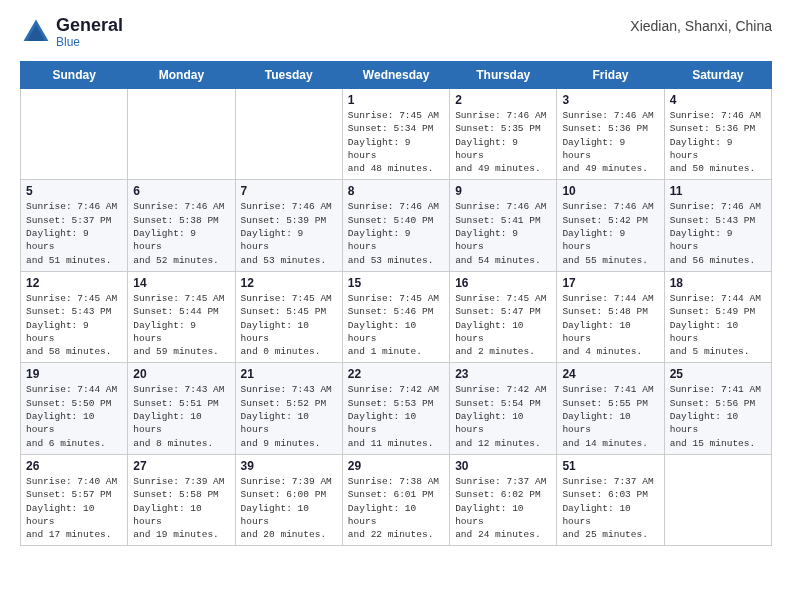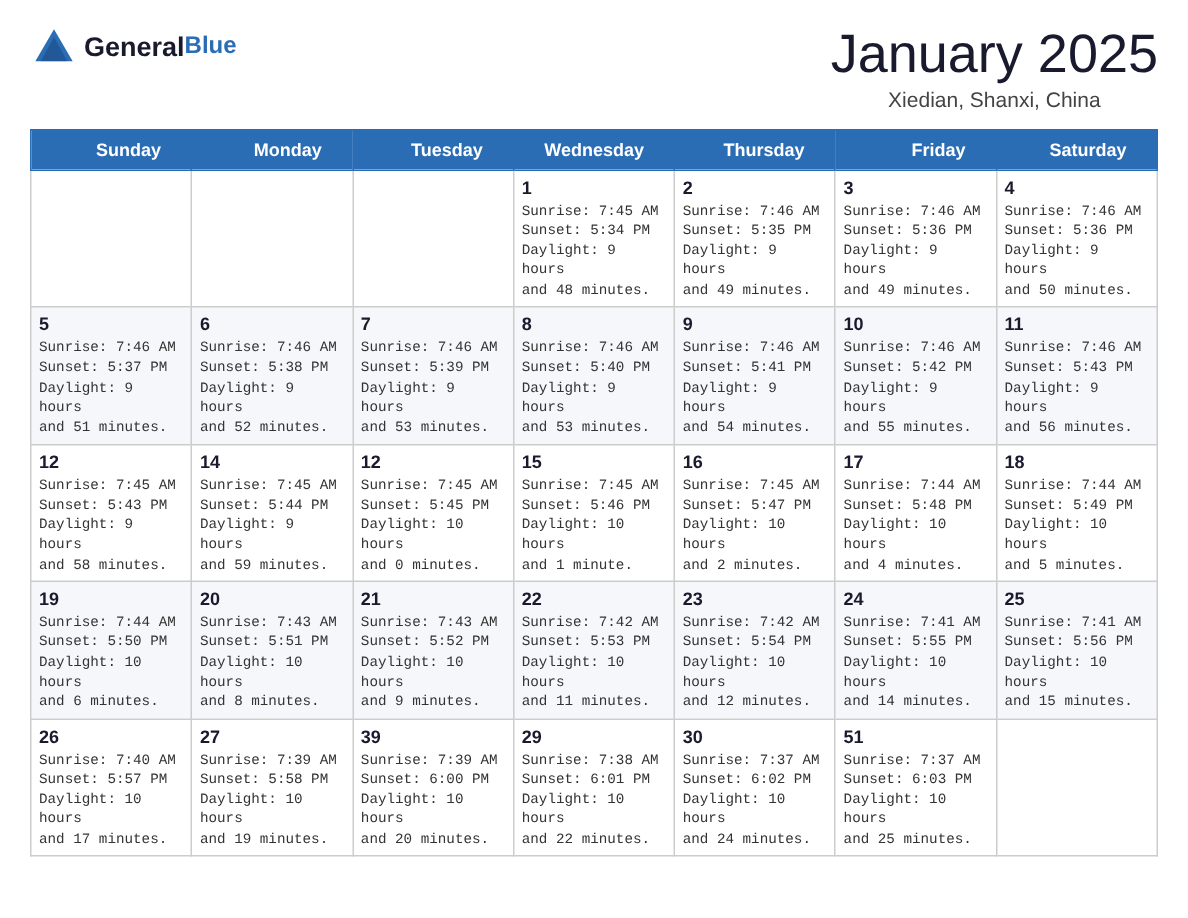--- a/index.html
+++ b/index.html
@@ -21,31 +21,31 @@
       justify-content: space-between;
       align-items: flex-start;
       margin-bottom: 12px;
     }
     .logo {
       display: flex;
       align-items: center;
     }
     .logo-text {
       display: flex;
-      flex-direction: row;
+      flex-direction: column;
       line-height: 1.1;
     }
     .logo-general {
       font-size: 18px;
       font-weight: bold;
       color: #1a1a2e;
     }
     .logo-blue {
-      font-size: 16px;
-      font-weight: bold;
+      font-size: 12px;
+      font-weight: normal;
       color: #2a6db5;
     }
     .logo-icon {
       width: 32px;
       height: 32px;
       margin-right: 4px;
     }
     .title-block {
       text-align: right;
     }
@@ -65,21 +65,21 @@
       width: 100%;
       border-collapse: collapse;
       table-layout: fixed;
     }
     .calendar thead tr th {
       background: #2a6db5;
       color: #fff;
       font-size: 12px;
       font-weight: bold;
       padding: 6px 20px;
-      text-align: right;
+      text-align: center;
       border: 1px solid #2a6db5;
     }
     .calendar tbody tr td {
       border: 1px solid #ccc;
       vertical-align: top;
       padding: 4px 5px;
       font-size: 10px;
       color: #222;
       height: 85px;
       background: #fff;
@@ -112,21 +112,20 @@
       <svg class="logo-icon" viewBox="0 0 36 36">
         <polygon points="18,4 32,28 4,28" fill="#2a6db5"></polygon>
         <polygon points="18,10 28,28 8,28" fill="#1a3a6e" opacity="0.4"></polygon>
       </svg>
       <div class="logo-text">
         <span class="logo-general">General</span>
         <span class="logo-blue">Blue</span>
       </div>
     </div>
     <div class="title-block">
-      <div class="month-title">January 2025</div>
       <div class="location">Xiedian, Shanxi, China</div>
     </div>
   </div>
 
   <table class="calendar">
     <thead>
       <tr>
       <th>Sunday</th>
           <th>Monday</th>
           <th>Tuesday</th>

